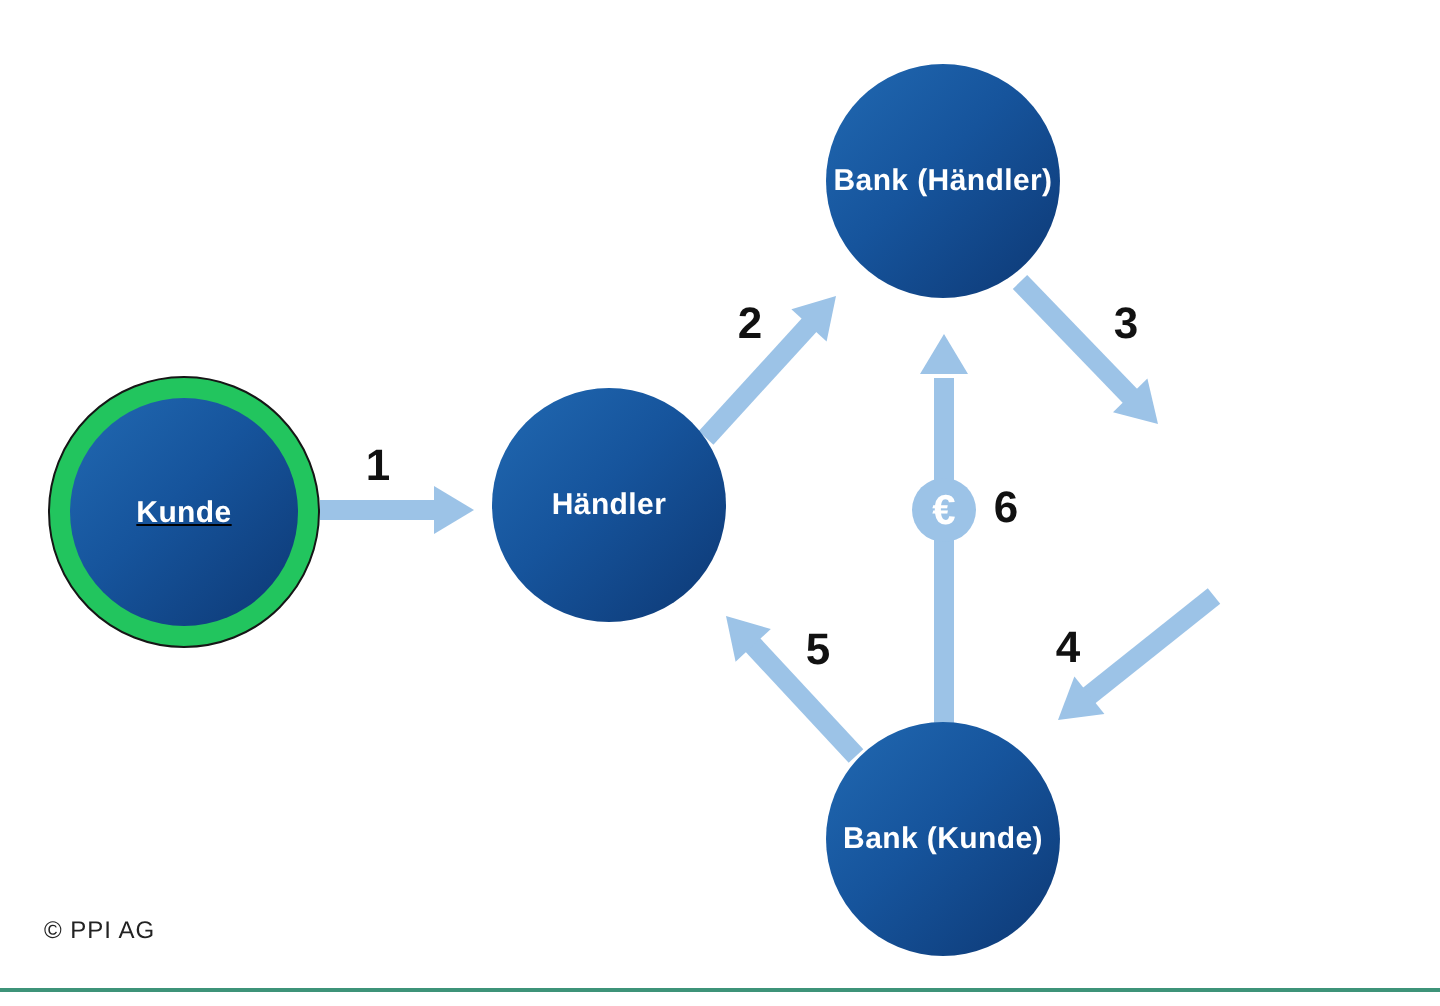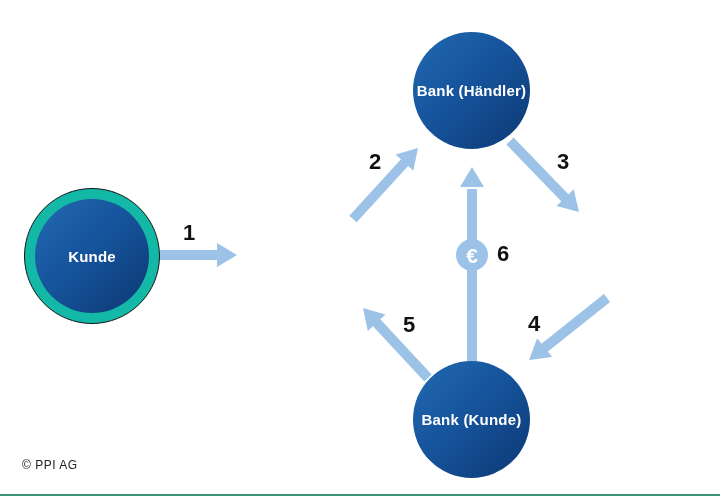--- a/index.html
+++ b/index.html
@@ -39,25 +39,26 @@
     letter-spacing: 0.2px;
     white-space: nowrap;
     text-align: center;
   }
   .node-ring {
     position: absolute;
     width: 134px;
     height: 134px;
     border: 1.6px solid #161616;
     border-radius: 50%;
-    background: #14b8a6;
+    background: #22c55e;
     display: flex;
     align-items: center;
     justify-content: center;
     z-index: 2;
+    text-decoration: underline;
   }
   .node-ring .node {
     position: static;
     width: 114px;
     height: 114px;
   }
   .step-number {
     position: absolute;
     transform: translate(-50%, -50%);
     font-size: 22px;
@@ -135,20 +136,23 @@
       <polygon points="484,187 460,187 472,167"></polygon>
     </g>
   </svg>
 
   <div class="node-ring" style="left:24px; top:188px;">
     <div class="node">
       <span class="node-label">Kunde</span>
     </div>
   </div>
 
+  <div class="node" style="left:246px; top:194px;">
+    <span class="node-label">Händler</span>
+  </div>
 
   <div class="node" style="left:413px; top:32px;">
     <span class="node-label">Bank (Händler)</span>
   </div>
 
 
   <div class="node" style="left:413px; top:361px;">
     <span class="node-label">Bank (Kunde)</span>
   </div>
 

